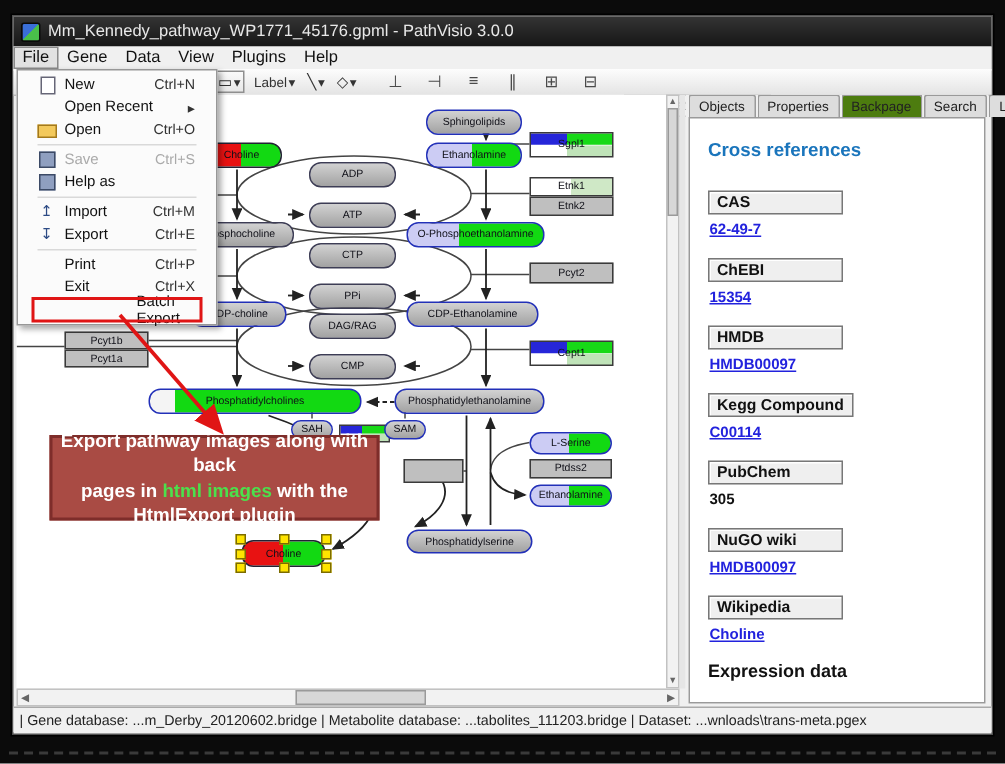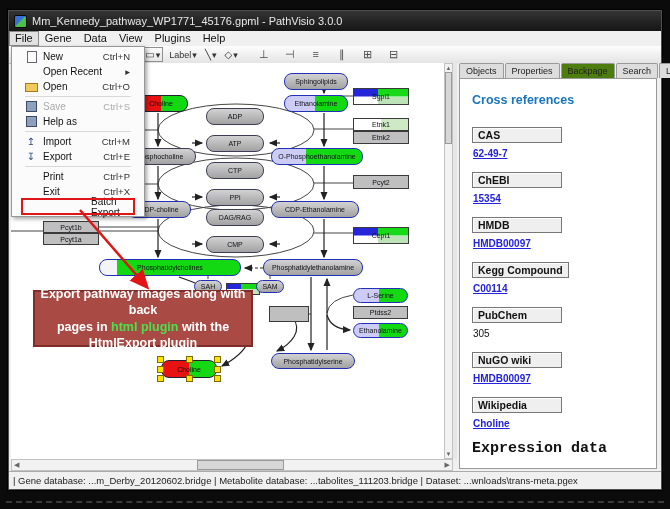--- a/index.html
+++ b/index.html
@@ -82,22 +82,22 @@
        border-radius:2px 2px 0 0;line-height:12px;}
   .tab.active{background:#4d7c0f;position:relative;top:0;font-weight:normal;}
   .panel-content{position:absolute;left:2px;right:2px;top:15px;bottom:2px;background:#fff;
                  border:1px solid #9a9a9a;padding:8px 12px;overflow:hidden;box-sizing:border-box;}
   .xref-head{color:#1a75bc;font-weight:bold;font-size:12.5px;margin:6px 0 18px 0;}
   .xref-label{display:inline-block;min-width:78px;background:#efefef;border:1px solid #777;
               box-shadow:inset 1px 1px 0 #fff;font-weight:bold;font-size:10.5px;color:#111;
               padding:1px 5px;margin-bottom:5px;}
   .xref-value{font-size:10px;margin:0 0 11px 1px;}
   .xref-value a{color:#2222dd;font-weight:bold;text-decoration:underline;}
-  .xref-value.plain{color:#111;}
-  .xref-footer{font-weight:bold;font-size:15px;color:#111;margin-top:3px;font-family:Liberation Mono, monospace;}
+  .xref-value.plain{color:#111;font-weight:bold;}
+  .xref-footer{font-weight:bold;font-size:12px;color:#111;margin-top:3px;}
   
   .statusbar{position:absolute;left:0;right:0;top:460px;height:16px;background:#f0f0f0;
              border-top:1px solid #aaa;font-size:9.5px;color:#222;display:flex;align-items:center;
              padding-left:4px;}
   .overlay-svg{position:absolute;left:0;top:0;z-index:50;pointer-events:none;}
 </style>
 </head>
 <body>
 
 <div class="frame-dash"></div>
@@ -244,21 +244,21 @@
         <span class="handle" style="left: 203px; top: 293px;"></span>
         <span class="handle" style="left: 146px; top: 303px;"></span>
         <span class="handle" style="left: 203px; top: 303px;"></span>
         <span class="handle" style="left: 146px; top: 312px;"></span>
         <span class="handle" style="left: 175px; top: 312px;"></span>
         <span class="handle" style="left: 203px; top: 312px;"></span>
       </div>
 
     <div class="annotation">
       <div>Export pathway images along with back</div>
-      <div><span>pages in </span><span class="hl">html plugin</span><span> with the</span></div>
+      <div><span>pages in </span><span class="hl">html images</span><span> with the</span></div>
       <div>HtmlExport plugin</div>
     </div>
   </div>
 
   <div class="vscroll">
     <span class="vs-arr" style="top:0;">▲</span>
     <div class="thumb"></div>
     <span class="vs-arr" style="bottom:0;">▼</span>
   </div>
   <div class="splitter"></div>

